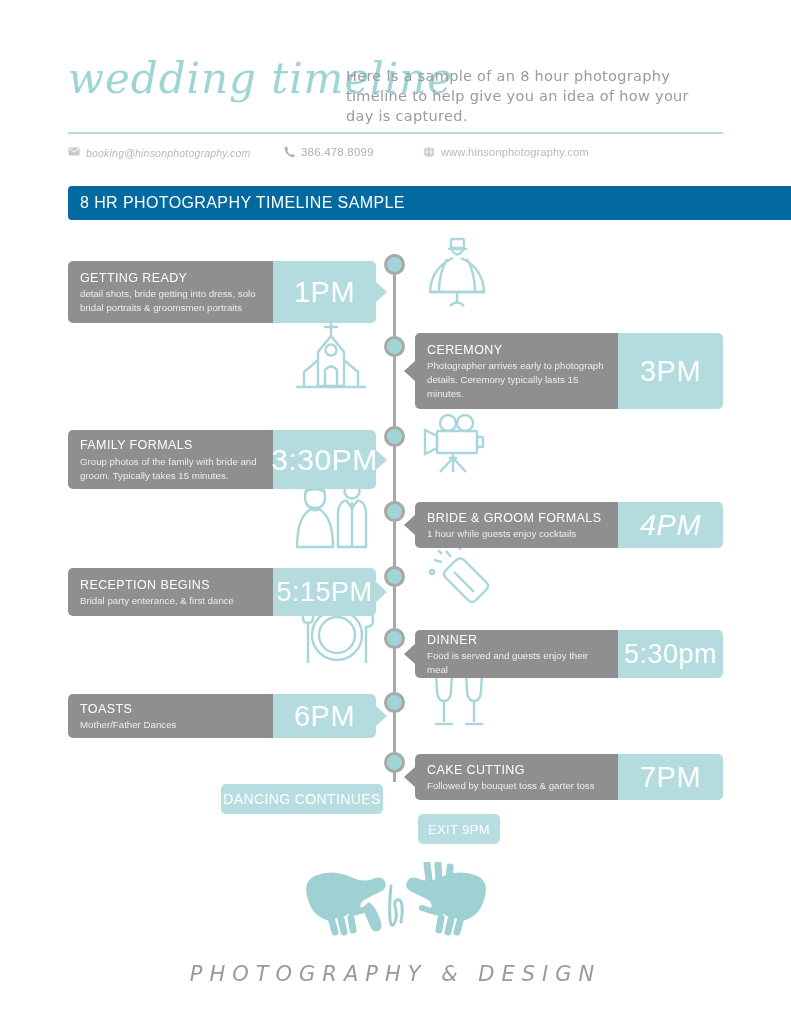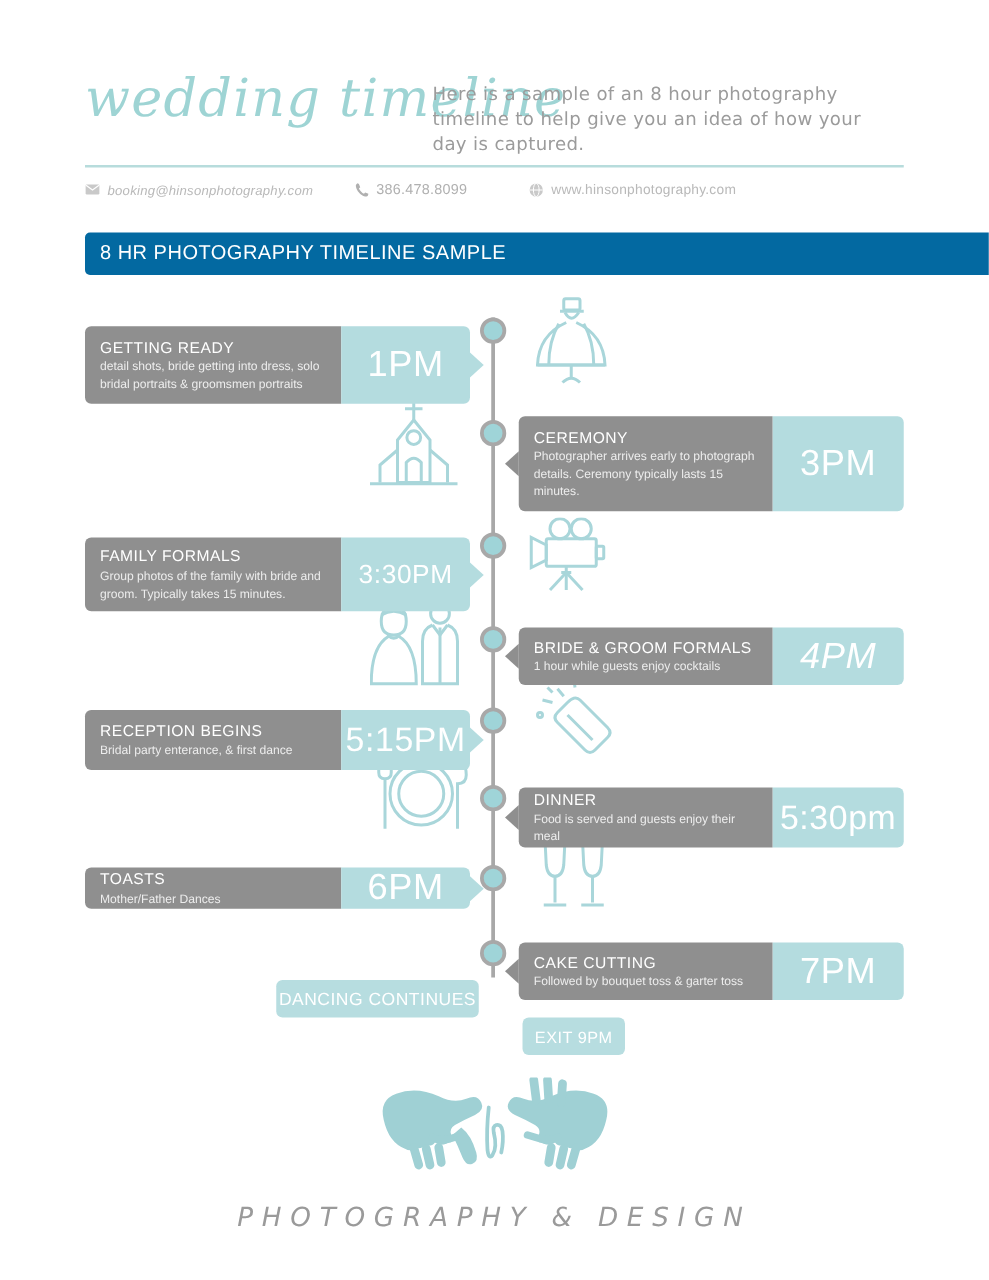--- a/index.html
+++ b/index.html
@@ -443,21 +443,21 @@
         <span class="card-time">3PM</span>
       </div>
     </div>
 
     <div class="card left" style="left:68px; top:181px; height:59px;">
       <div class="gray" style="width:205px;">
         <div class="card-title">FAMILY FORMALS</div>
         <div class="card-desc">Group photos of the family with bride and groom. Typically takes 15 minutes.</div>
       </div>
       <div class="teal" style="width:103px;">
-        <span class="card-time" style="font-size:21px;">3:30PM</span>
+        <span class="card-time" style="font-size:30px;">3:30PM</span>
       </div>
     </div>
 
     <div class="card right" style="left:415px; top:253px; height:46px;">
       <div class="gray" style="width:203px;">
         <div class="card-title">BRIDE &amp; GROOM FORMALS</div>
         <div class="card-desc">1 hour while guests enjoy cocktails</div>
       </div>
       <div class="teal" style="width:105px;font-style:italic;">
         <span class="card-time">4PM</span>
@@ -477,21 +477,21 @@
     <div class="card right" style="left:415px; top:381px; height:48px;">
       <div class="gray" style="width:203px;">
         <div class="card-title">DINNER</div>
         <div class="card-desc">Food is served and guests enjoy their meal</div>
       </div>
       <div class="teal" style="width:105px;">
         <span class="card-time" style="font-size:27px;">5:30pm</span>
       </div>
     </div>
 
-    <div class="card left" style="left:68px; top:445px; height:33px;">
+    <div class="card left" style="left:68px; top:445px; height:44px;">
       <div class="gray" style="width:205px;">
         <div class="card-title">TOASTS</div>
         <div class="card-desc">Mother/Father Dances</div>
       </div>
       <div class="teal" style="width:103px;">
         <span class="card-time">6PM</span>
       </div>
     </div>
 
     <div class="card right" style="left:415px; top:505px; height:46px;">

